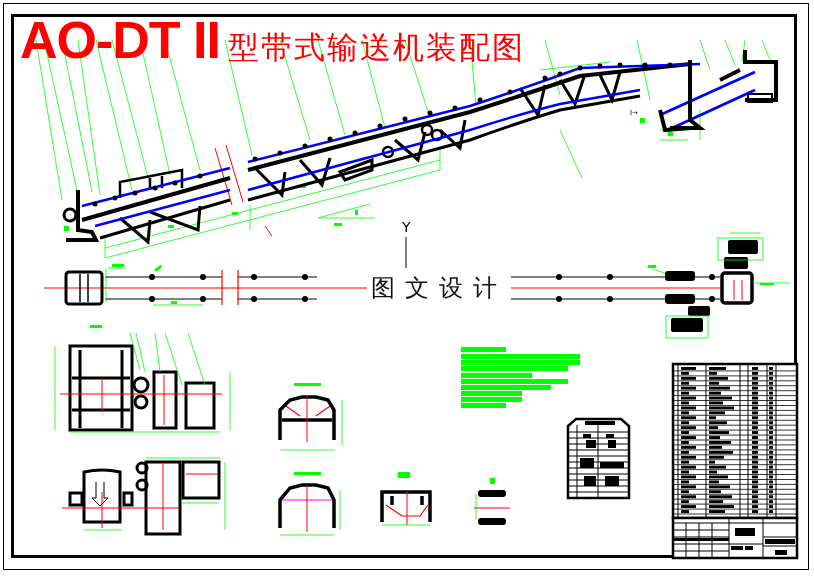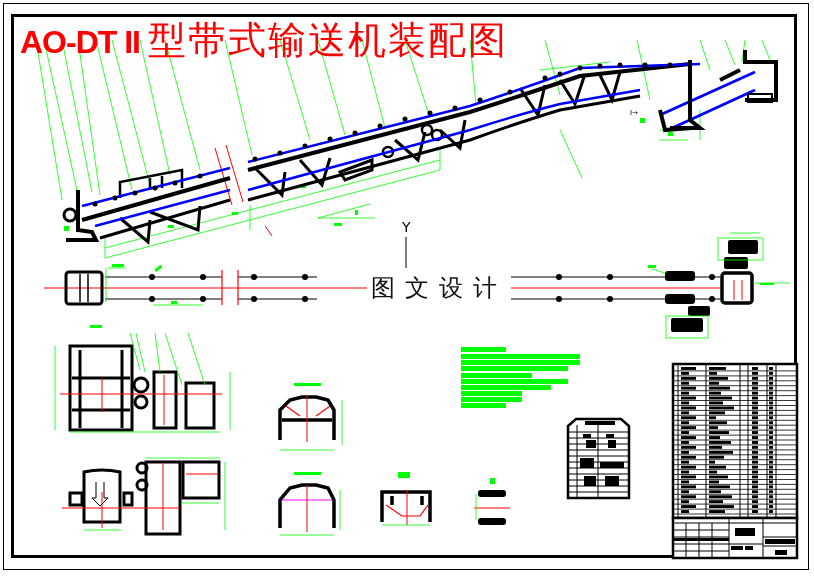--- a/index.html
+++ b/index.html
@@ -1,22 +1,22 @@
 <!DOCTYPE html>
 <html><head>
 <meta charset="utf-8">
 <style>
   html,body{margin:0;padding:0;background:#ffffff;}
   body{width:814px;height:576px;position:relative;overflow:hidden;font-family:"DejaVu Sans",sans-serif;}
   .sheet{position:absolute;left:0;top:0;width:814px;height:576px;}
   .outer-border{position:absolute;left:3px;top:3px;width:806px;height:567px;border:1px solid #000;box-sizing:border-box;}
   .inner-border{position:absolute;left:11px;top:14px;width:786px;height:544px;border:3px solid #000;box-sizing:border-box;}
   .title{position:absolute;left:20px;top:17px;height:46px;line-height:46px;color:#ff0000;white-space:nowrap;}
-  .title .latin{font-family:"Liberation Sans",sans-serif;font-weight:bold;font-size:32px;letter-spacing:-1px;}
-  .title .cjk{font-family:"DejaVu Serif",serif;font-size:38px;letter-spacing:2px;margin-left:8px;}
+  .title .latin{font-family:"Liberation Sans",sans-serif;font-weight:bold;font-size:52px;letter-spacing:-1px;}
+  .title .cjk{font-family:"DejaVu Serif",serif;font-size:31px;letter-spacing:2px;margin-left:8px;}
   .watermark{position:absolute;left:335px;top:270px;height:36px;line-height:36px;font-family:"DejaVu Sans",sans-serif;font-size:24px;color:#111;letter-spacing:10px;background:#fff;padding:0 4px;margin-left:32px;}
   .axis-label{position:absolute;left:402px;top:219px;font-family:"DejaVu Sans",sans-serif;font-size:14px;color:#000;}
   svg{position:absolute;left:0;top:0;}
 </style>
 </head>
 <body>
 
 <div class="sheet">
   <div class="outer-border"></div>
   <div class="inner-border"></div>

